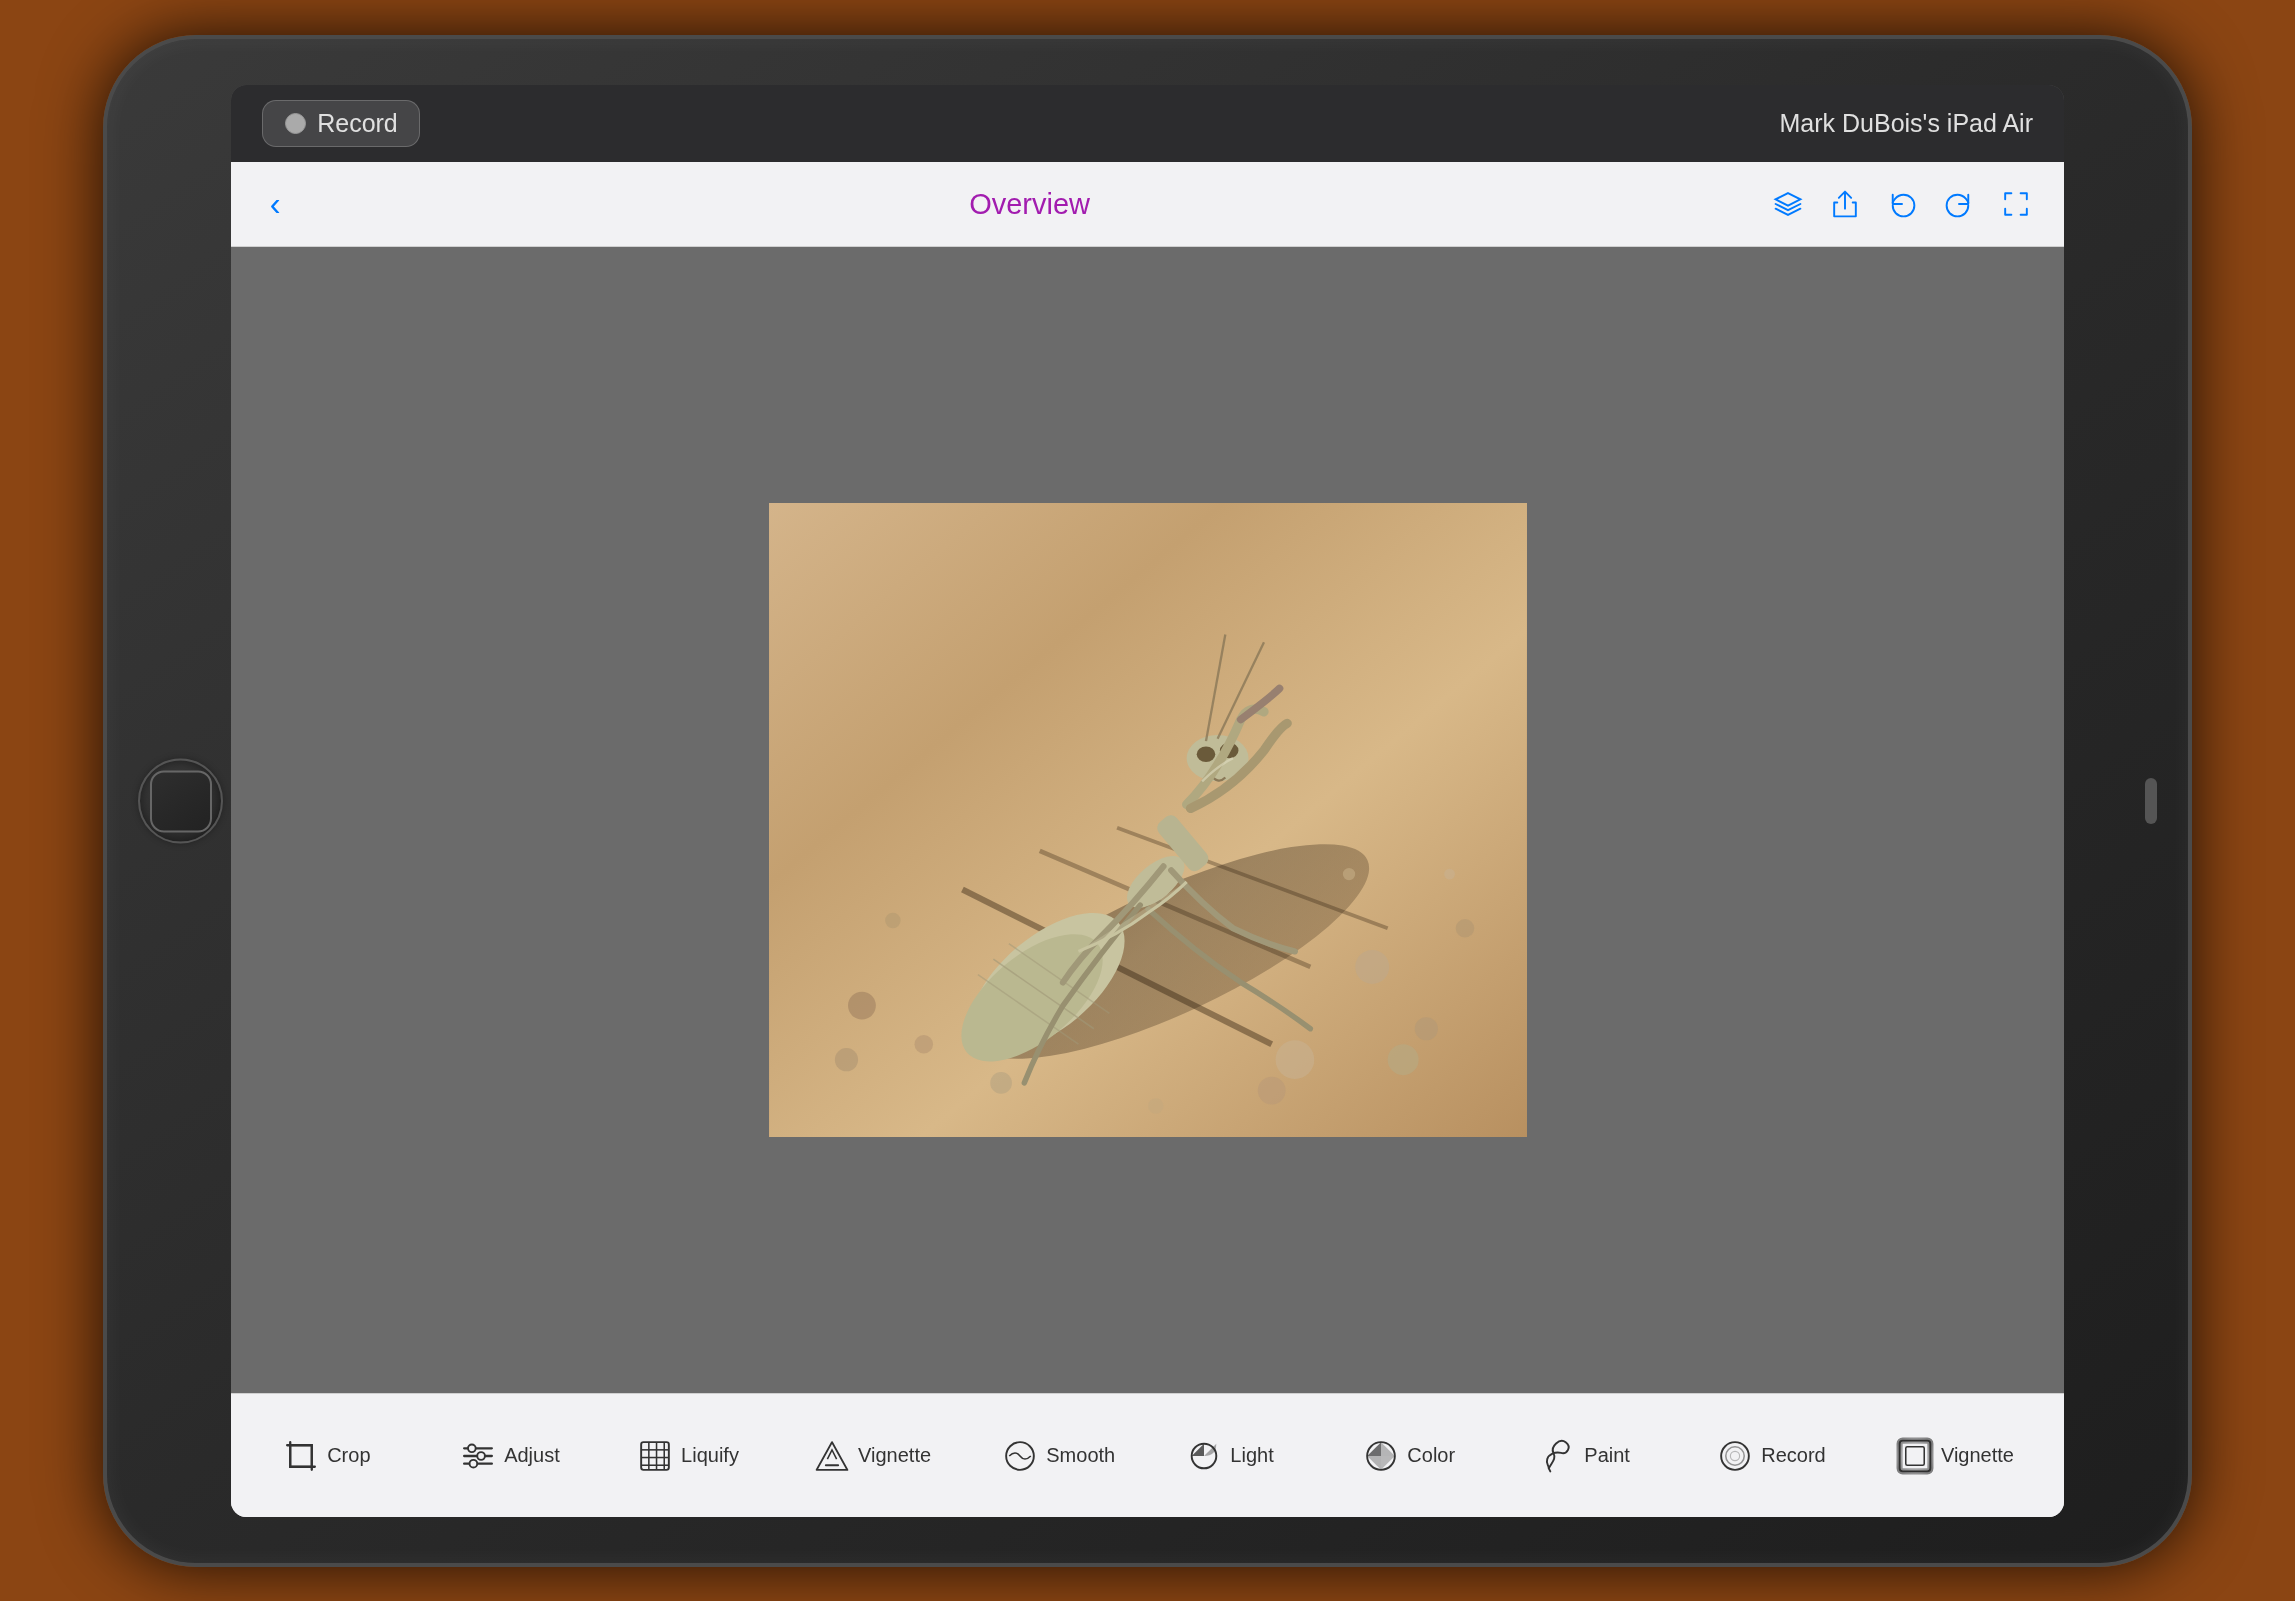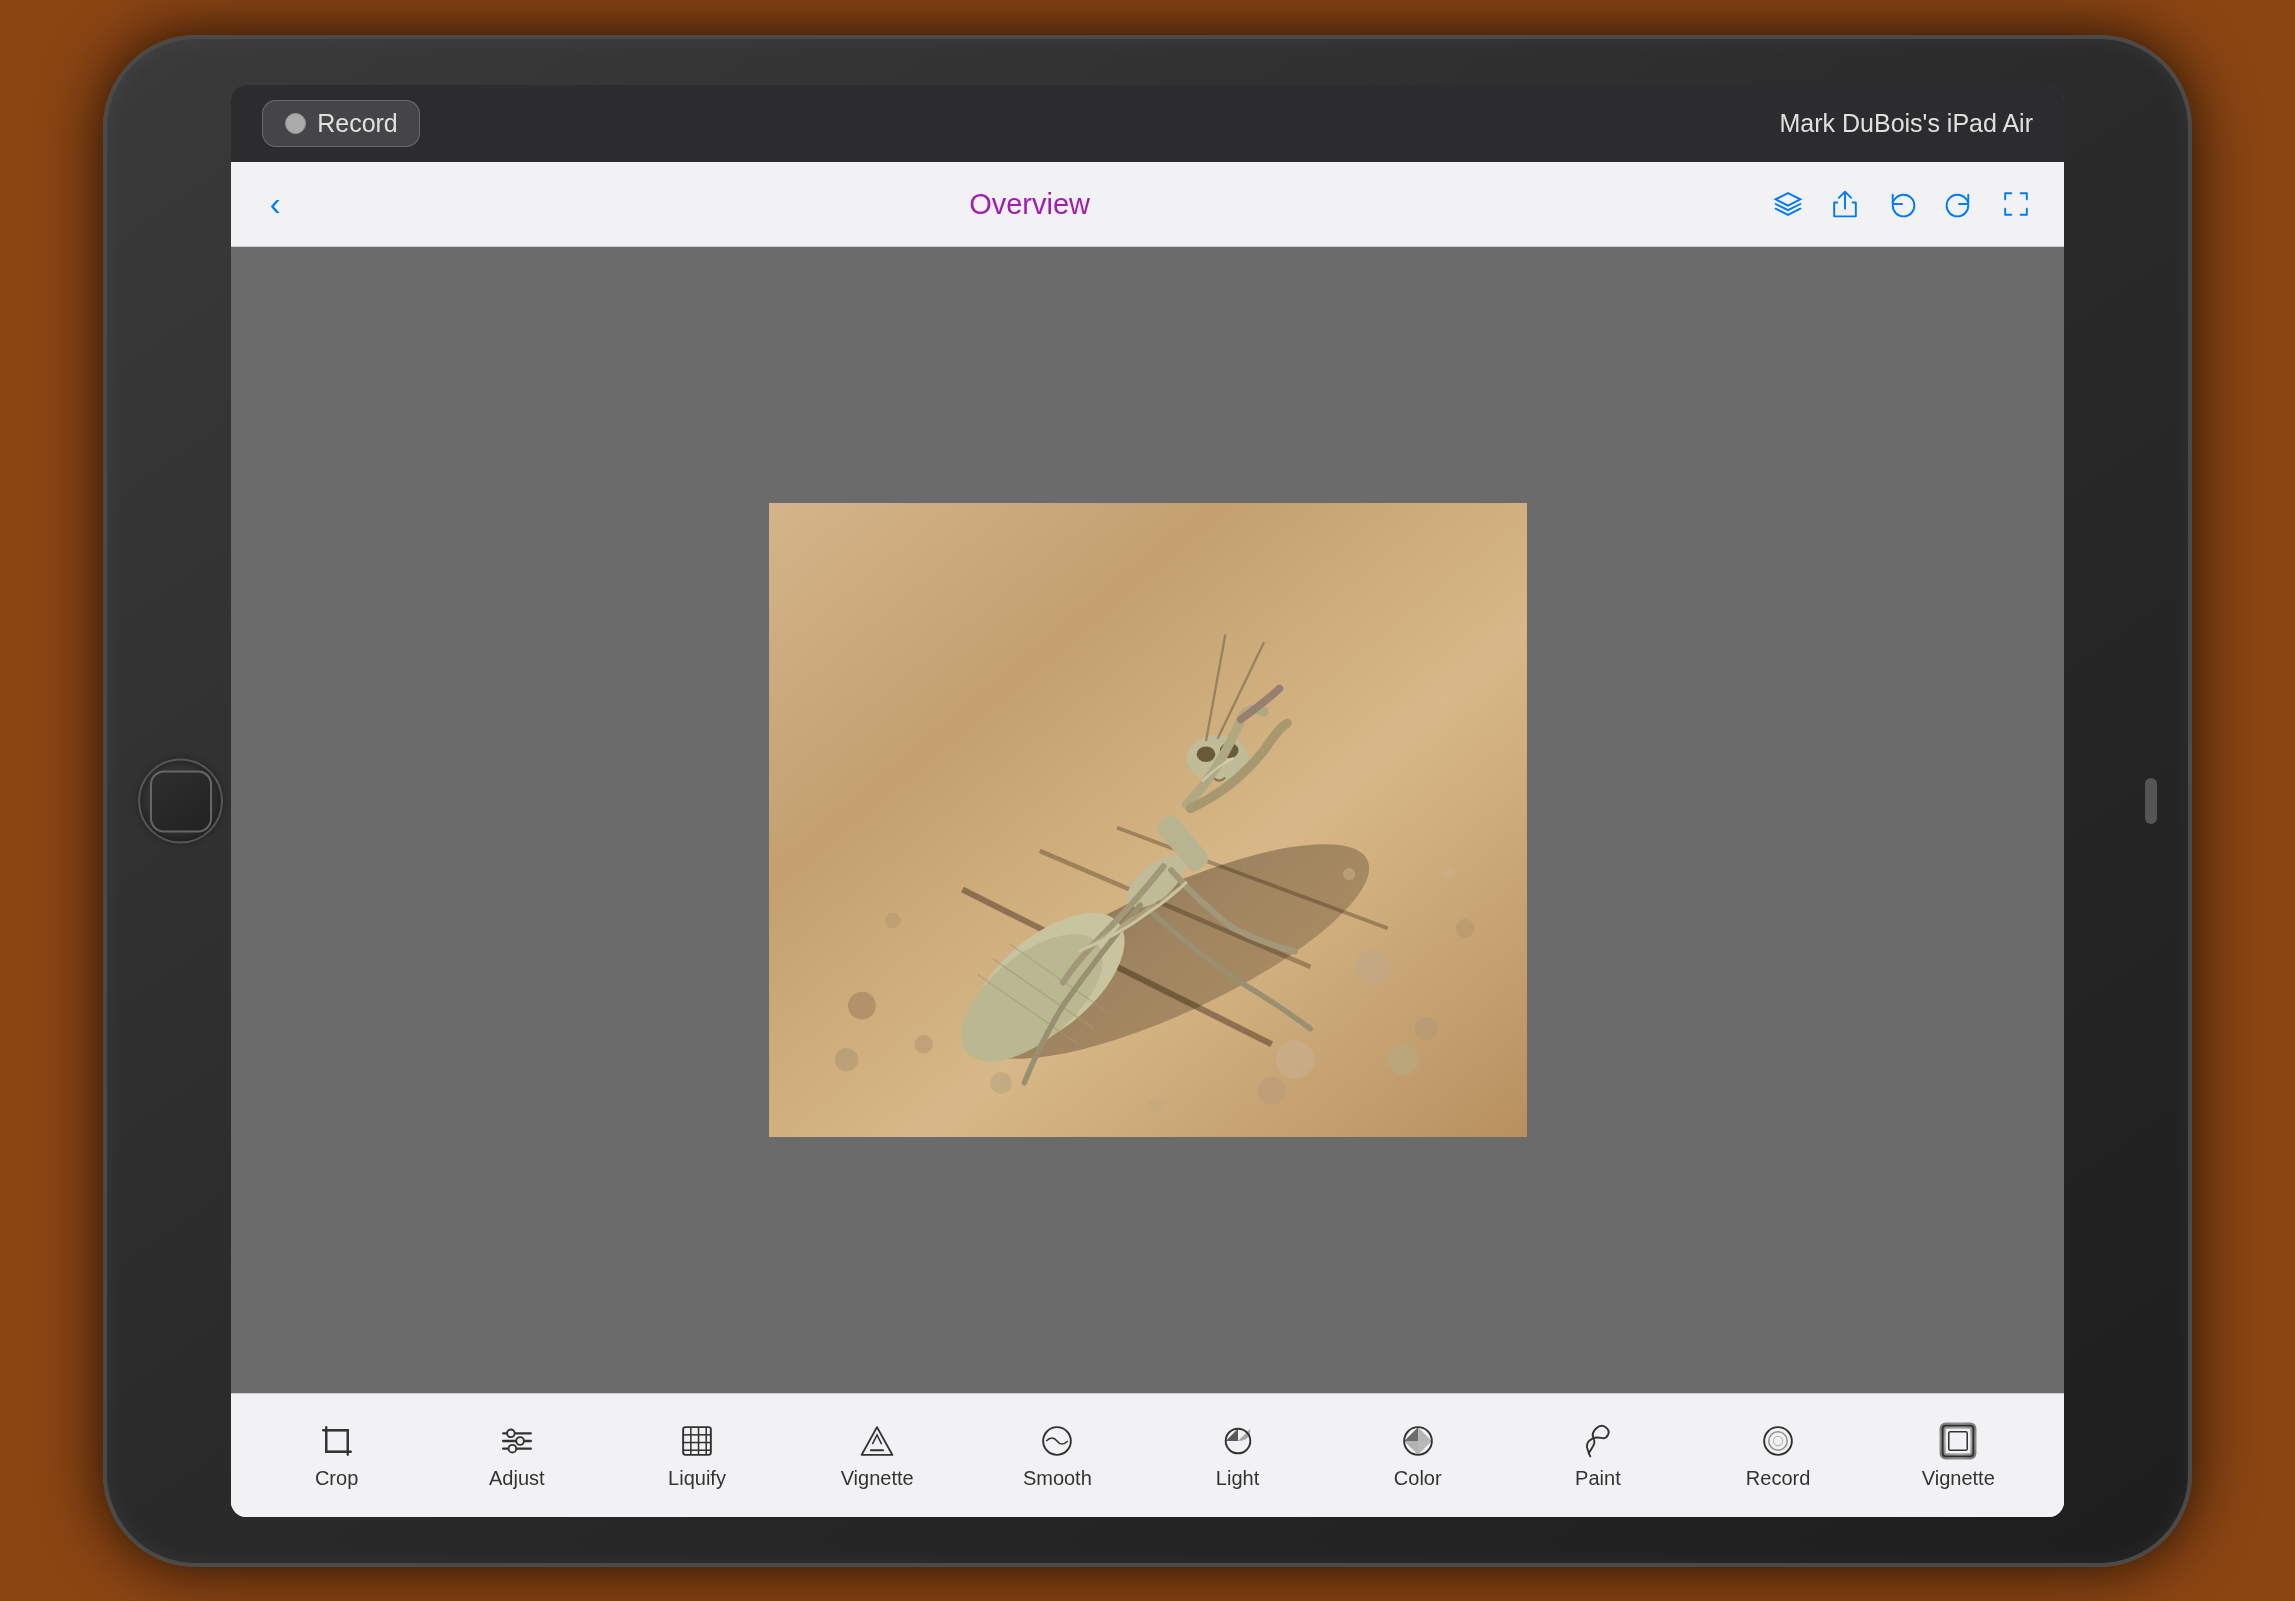--- a/index.html
+++ b/index.html
@@ -182,21 +182,20 @@
       border-top: 0.8px solid #d0d0d0;
       display: flex;
       align-items: center;
       justify-content: space-around;
       padding: 0 15.5px;
       flex-shrink: 0;
     }
 
     .tool-item {
       display: flex;
-      flex-direction: column;
       align-items: center;
       gap: 6.2px;
       cursor: pointer;
       min-width: 108px;
     }
 
     .tool-icon {
       font-size: 40px;
       color: #333;
       line-height: 1;

